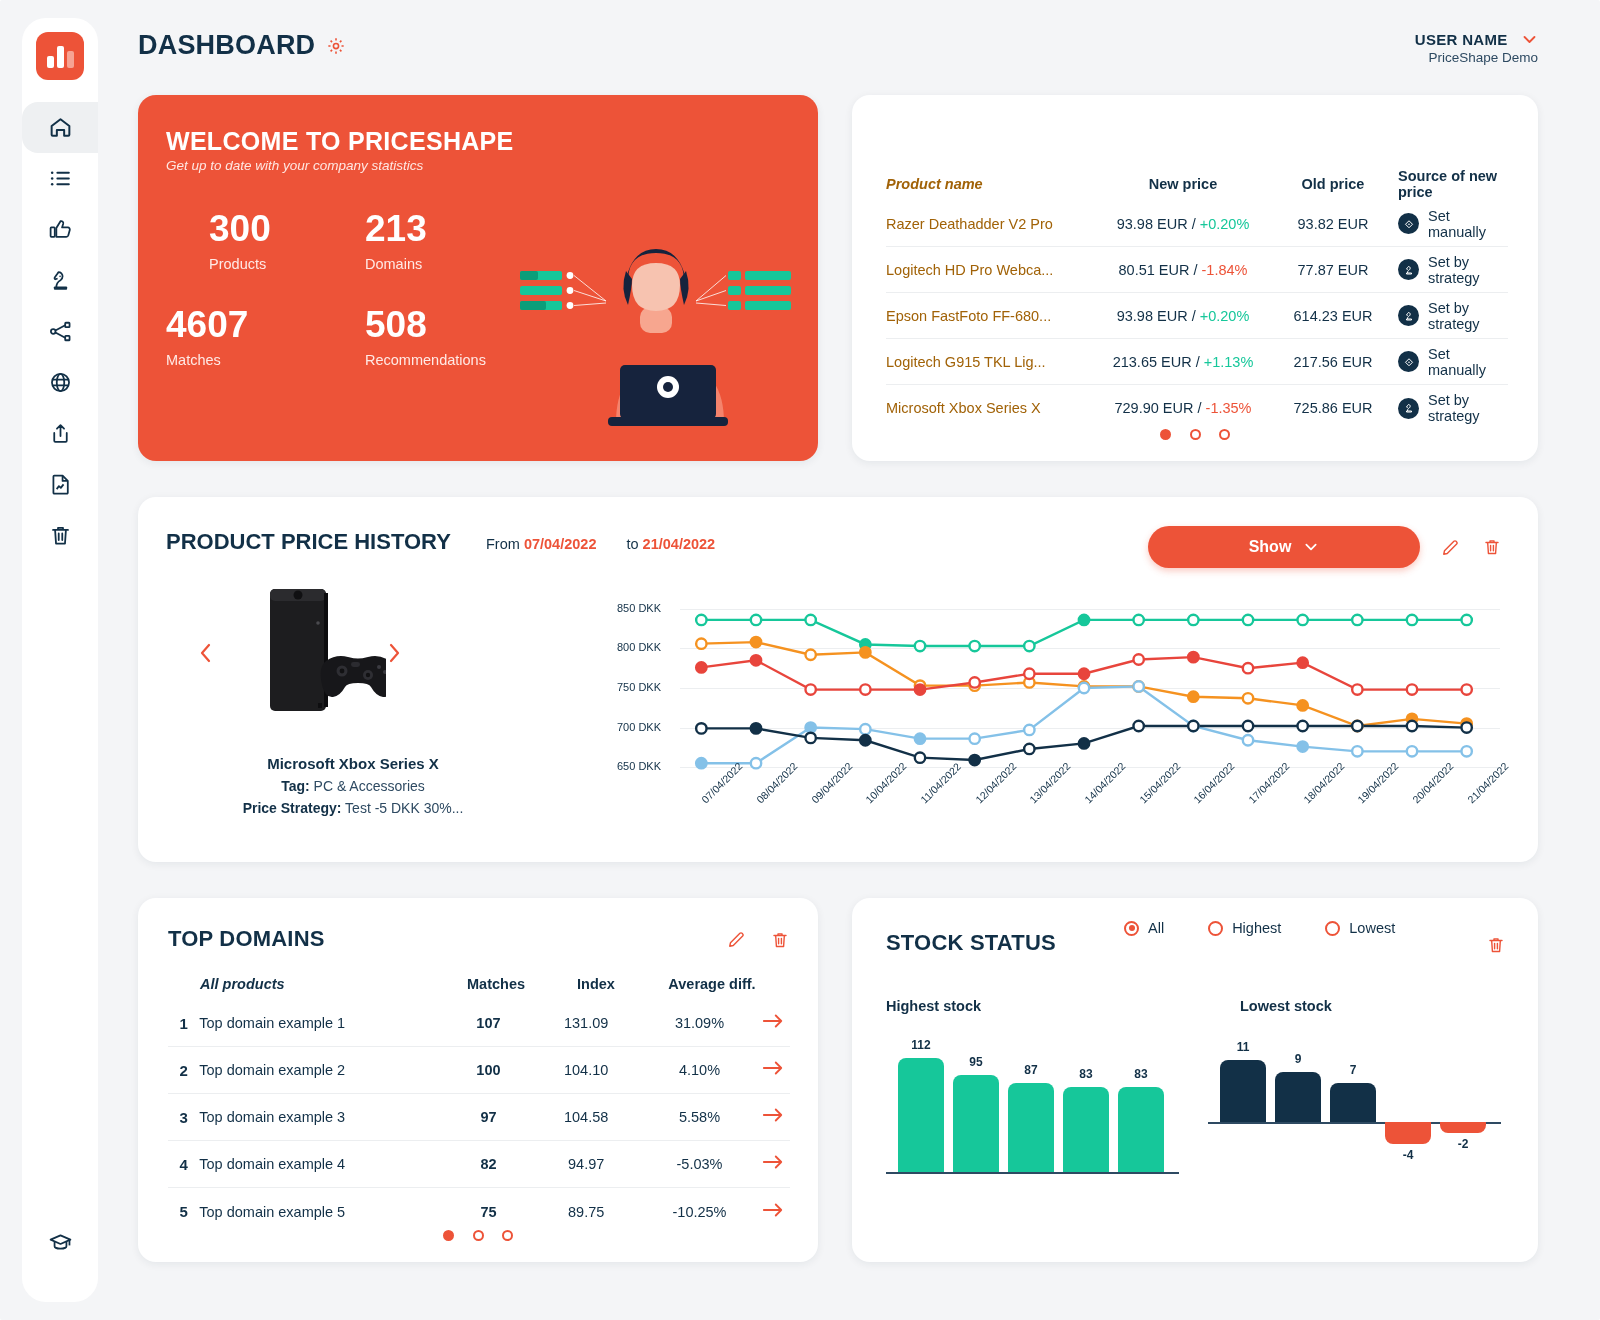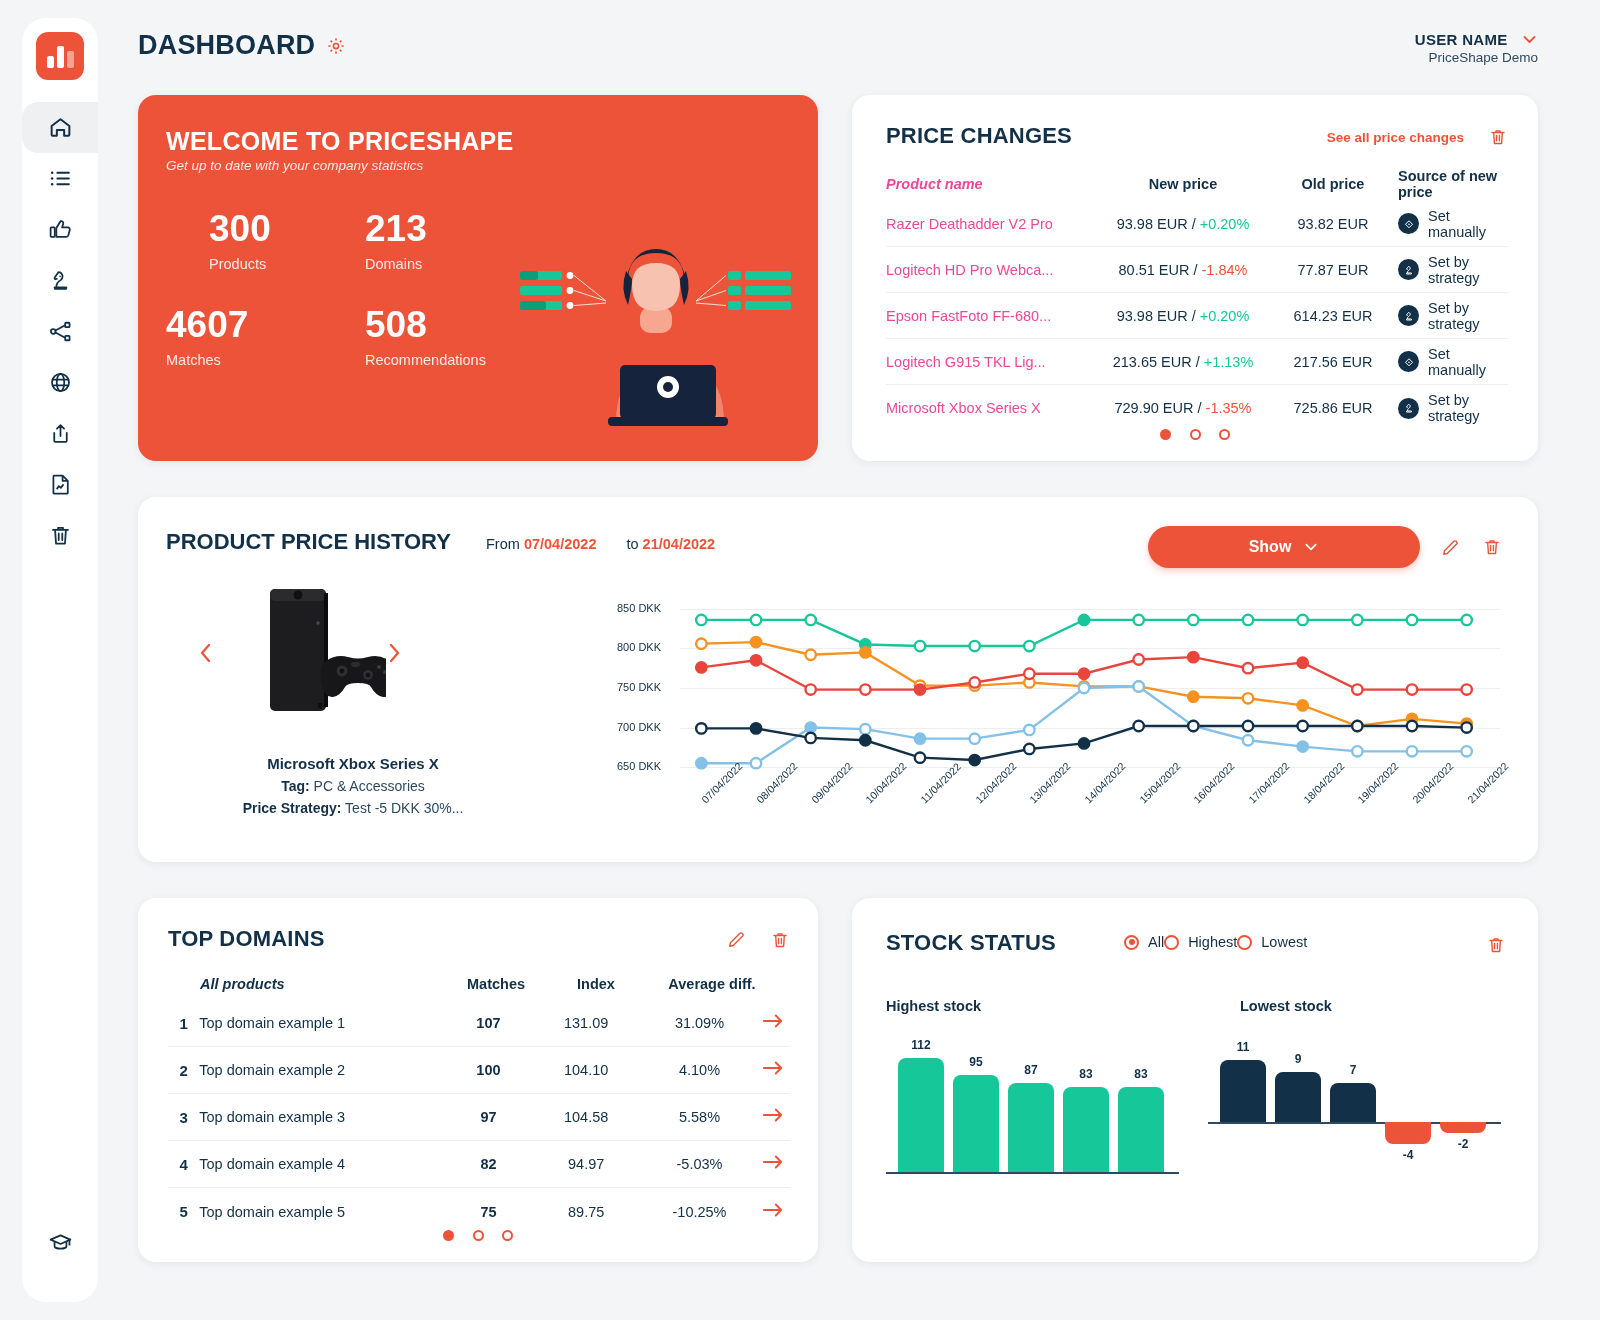--- a/index.html
+++ b/index.html
@@ -99,21 +99,21 @@
   .price-changes { left: 852px; top: 95px; width: 686px; height: 366px; }
   .card-head { position: absolute; left: 34px; top: 28px; right: 30px; height: 34px; }
   .card-title { font-size: 22px; font-weight: bold; color: #123047; letter-spacing: .2px; float: left; }
   .see-all { float: right; font-size: 13.5px; font-weight: bold; color: #ed5338; margin-top: 7px; }
   .trash-btn { float: right; margin-left: 24px; margin-top: 3px; }
   .trash-btn svg, .pencil-btn svg { width: 20px; height: 22px; display: block; }
   .pc-table { position: absolute; left: 34px; top: 72px; right: 30px; }
   .pc-row { display: flex; align-items: center; height: 46px; border-bottom: 1px solid #eceef0; }
   .pc-row.head { border-bottom: none; height: 34px; }
   .pc-row.last { border-bottom: none; }
-  .pc-c0 { width: 212px; font-size: 14.5px; color: #ec4899; }
+  .pc-c0 { width: 212px; font-size: 14.5px; color: #a16207; }
   .pc-c1 { width: 170px; text-align: center; font-size: 14.5px; color: #123047; }
   .pc-c2 { width: 130px; text-align: center; font-size: 14.5px; color: #123047; }
   .pc-c3 { flex: 1; font-size: 14.5px; color: #123047; display: flex; align-items: center; }
   .pc-row.head .pc-c0 { font-style: italic; font-weight: bold; }
   .pc-row.head .pc-c1, .pc-row.head .pc-c2, .pc-row.head .pc-c3 { font-weight: bold; }
   .pc-row.head .pc-c3 { justify-content: flex-start; }
   .up { color: #16c79a; }
   .down { color: #ed5338; }
   .src-icon {
     width: 21px; height: 21px; border-radius: 50%; background: #123047;
@@ -175,21 +175,21 @@
   .td-m { width: 96px; text-align: center; font-size: 14.5px; font-weight: bold; color: #123047; }
   .td-i { width: 104px; text-align: center; font-size: 14.5px; color: #123047; }
   .td-d { width: 128px; text-align: center; font-size: 14.5px; color: #123047; }
   .td-a { flex: 1; text-align: right; padding-right: 6px; }
   .td-a svg { width: 22px; height: 16px; display: inline-block; }
   .td-row.head .td-name { font-style: italic; font-weight: bold; }
   .td-row.head .td-m, .td-row.head .td-i, .td-row.head .td-d { font-weight: bold; }
 
   
   .stock { left: 852px; top: 898px; width: 686px; height: 364px; }
-  .radio-row { position: absolute; left: 272px; top: 36px; display: flex; }
+  .radio-row { position: absolute; left: 272px; top: 22px; display: flex; gap: 44px; }
   .radio { display: flex; align-items: center; gap: 9px; font-size: 14.5px; color: #123047; }
   .rdot { width: 15px; height: 15px; border-radius: 50%; border: 2px solid #ed5338; position: relative; }
   .rdot.on::after {
     content:''; position:absolute; left: 2.5px; top: 2.5px;
     width: 6px; height: 6px; border-radius: 50%; background: #ed5338;
   }
   .stock-trash { position: absolute; right: 32px; top: 36px; }
   .stock-label { position: absolute; font-size: 14.5px; font-weight: bold; color: #123047; }
   .bars { position: absolute; }
   .bar { border-radius: 8px 8px 0 0; width: 46px; }
@@ -372,29 +372,20 @@
           <rect x="100" y="128" width="96" height="54" rx="5" fill="#16233d"></rect>
           <rect x="88" y="180" width="120" height="9" rx="4" fill="#16233d"></rect>
           <circle cx="148" cy="150" r="11" fill="#fff"></circle>
           <circle cx="148" cy="150" r="5" fill="#16233d"></circle>
         </g>
       </svg>
     </div>
   </div>
 
   <div class="card price-changes">
-    <div class="card-head">
-      <div class="card-title">PRICE CHANGES</div>
-      <div class="trash-btn">
-        <svg viewBox="0 0 24 24" fill="none" stroke="#ed5338" stroke-width="1.7" stroke-linecap="round" stroke-linejoin="round">
-          <path d="M4.8 6.6h14.4M9.6 6.6V4.6h4.8v2M6.8 6.6l.9 13.2h8.6l.9-13.2M10.3 10v6.4M13.7 10v6.4"></path>
-        </svg>
-      </div>
-      <div class="see-all">See all price changes</div>
-    </div>
     <div class="pc-table">
       <div class="pc-row head">
         <div class="pc-c0">Product name</div>
         <div class="pc-c1">New price</div>
         <div class="pc-c2">Old price</div>
         <div class="pc-c3">Source of new price</div>
       </div>
 
       <div class="pc-row">
         <div class="pc-c0">Razer Deathadder V2 Pro</div>

